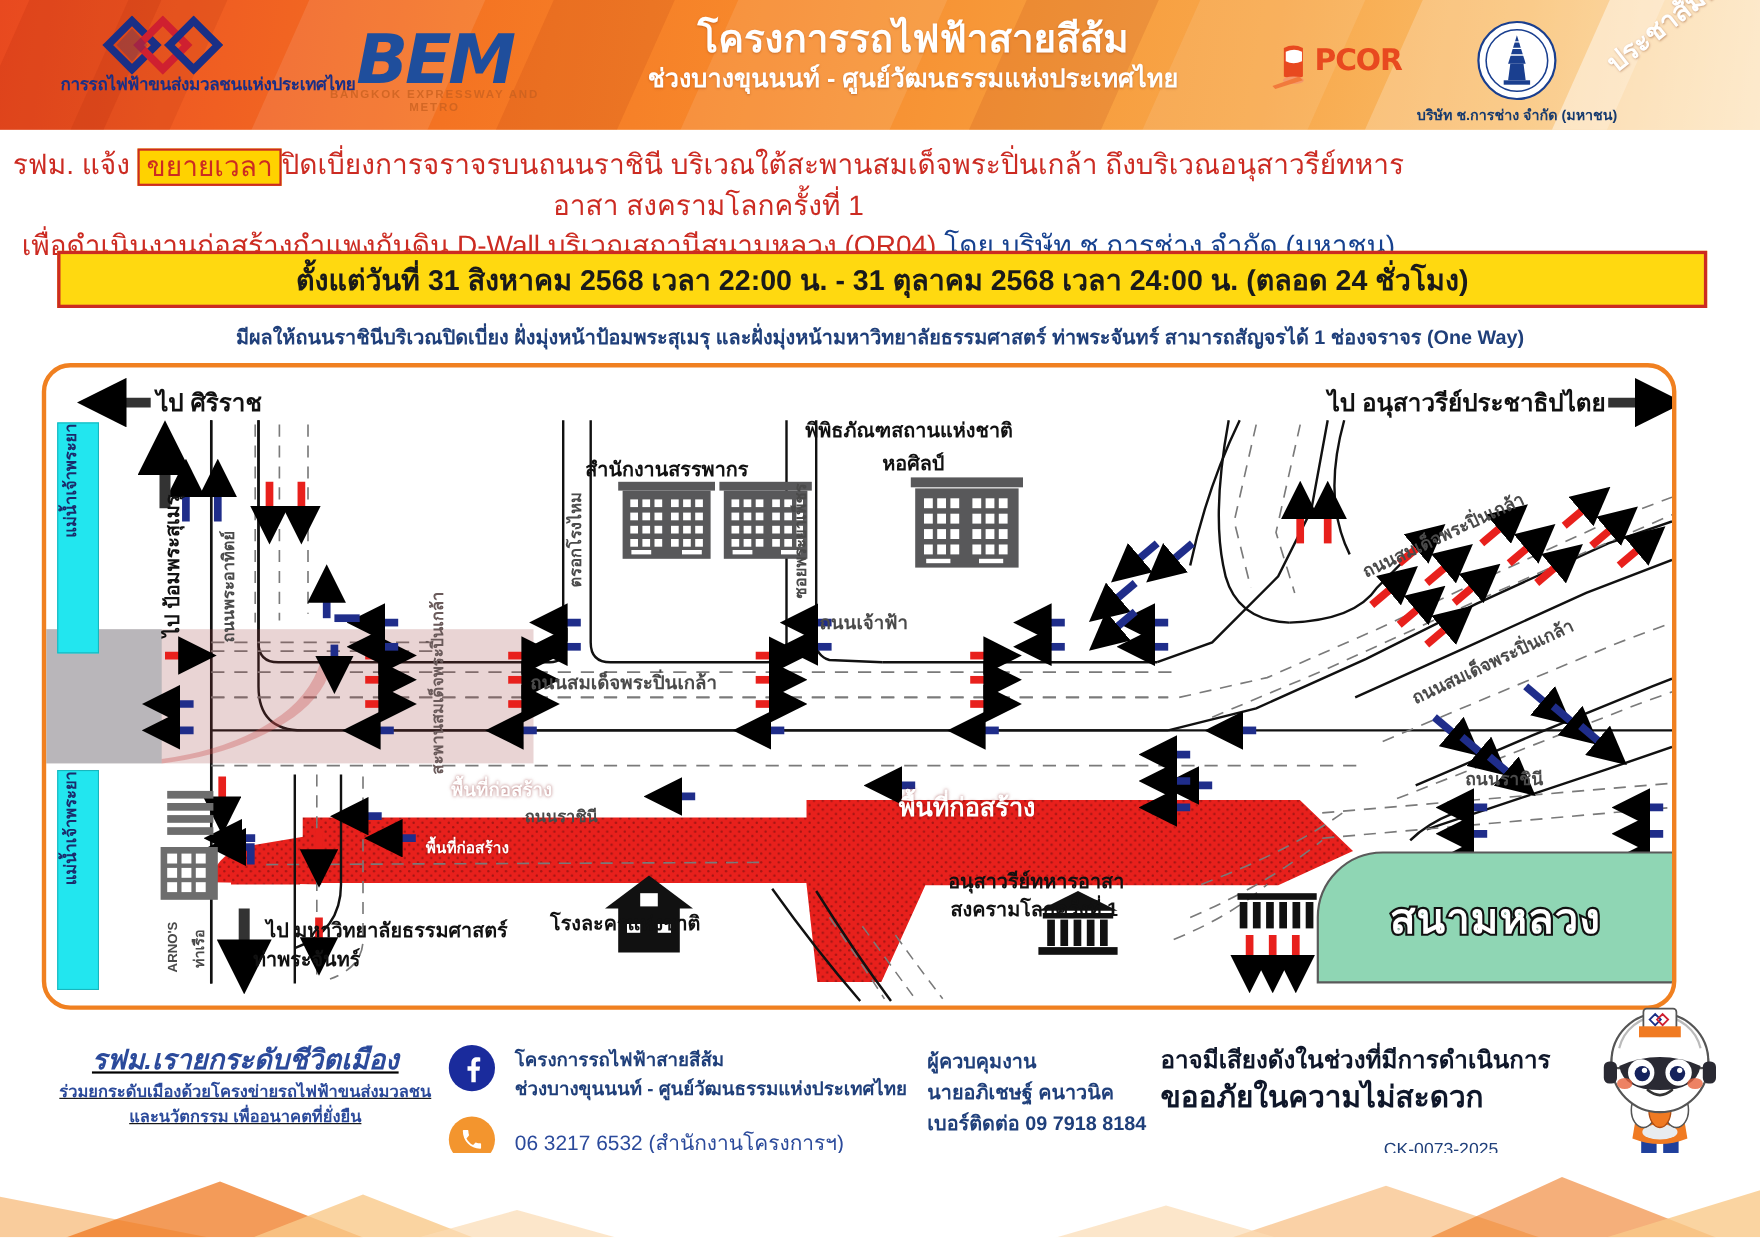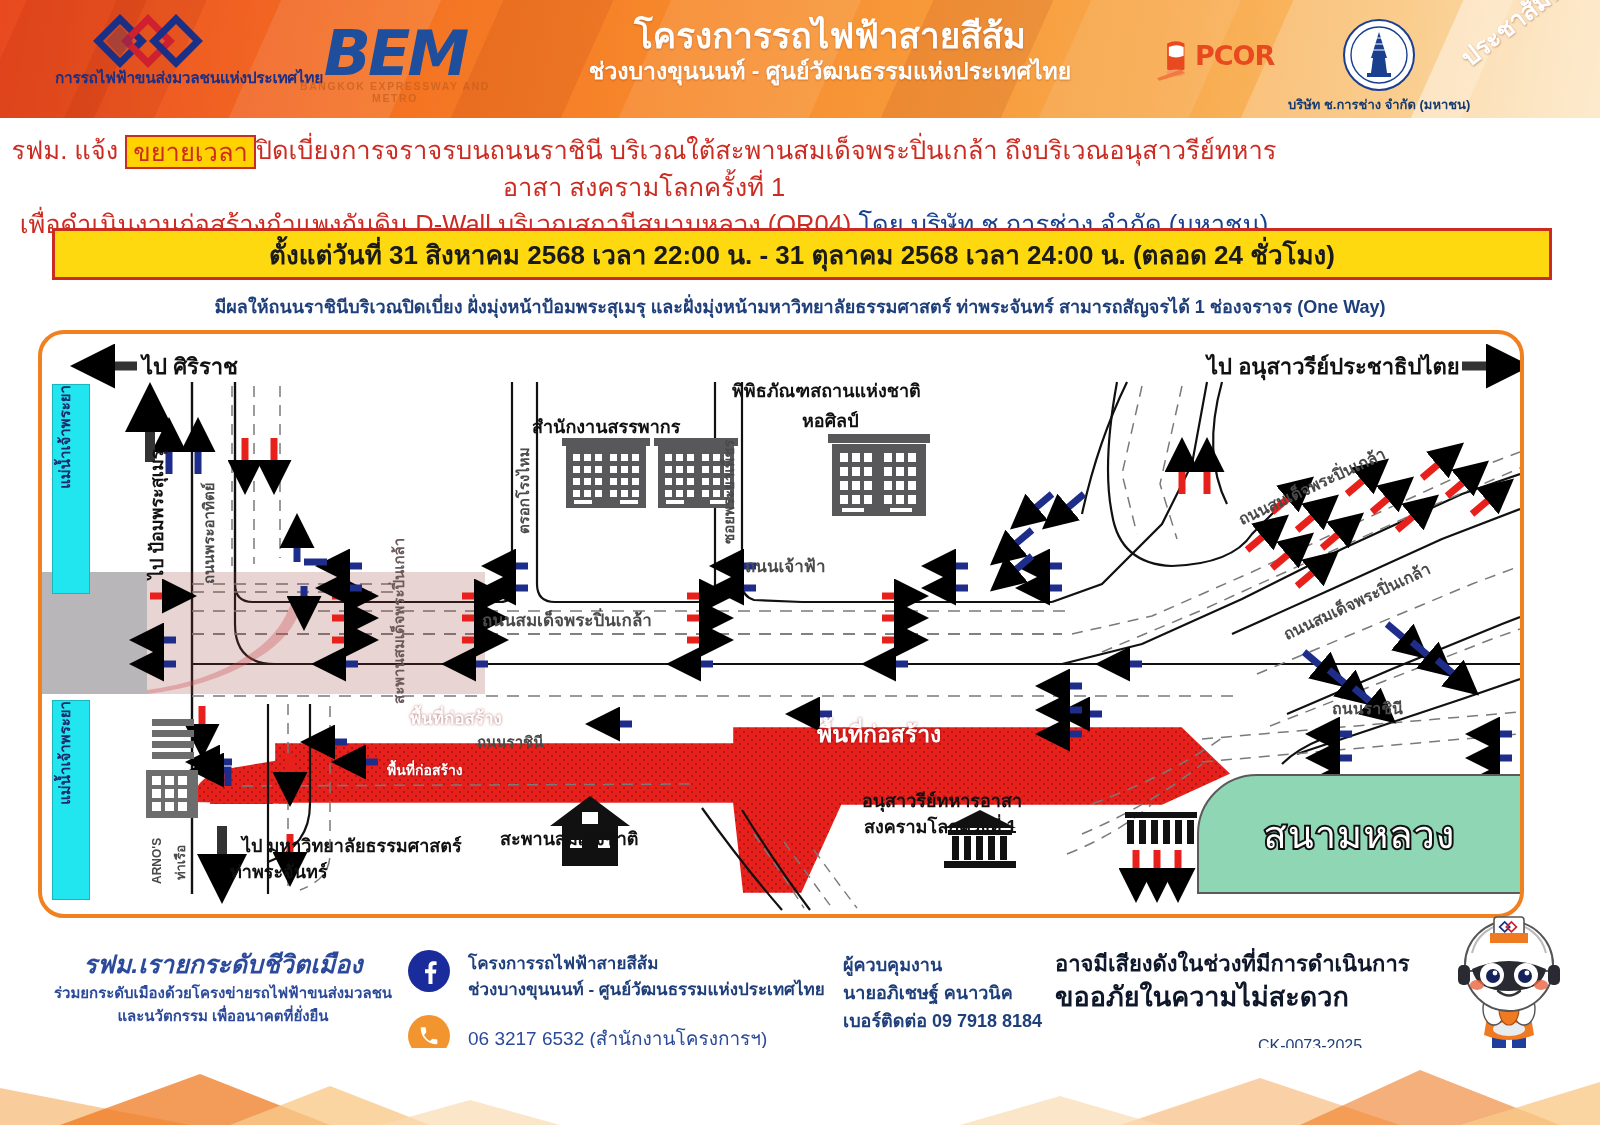--- a/index.html
+++ b/index.html
@@ -155,29 +155,29 @@
 
   .sanamluang {
     position: absolute; left: 1195px; top: 775px;
     width: 330px; height: 125px;
     background: #8fd6b4; border: 2px solid #5a5a5a;
     border-top-left-radius: 60px;
     display:flex; align-items:center; justify-content:center;
     z-index: 5;
   }
   .sanamluang span {
-    font-size: 38px; font-weight: normal; color: #ffffff;
+    font-size: 38px; font-weight: bold; color: #ffffff;
     -webkit-text-stroke: 4px #111; paint-order: stroke fill;
     letter-spacing: 1px;
   }
 
   
   .footer { position: absolute; left:0; top: 925px; width: 1600px; height: 200px; }
 
-  .slogan { position:absolute; left: 48px; top: 22px; width: 350px; text-align:center; }
+  .slogan { position:absolute; left: 48px; top: 22px; width: 350px; text-align:center;text-decoration:underline; }
   .slogan .s1 { font-size: 25px; font-weight: bold; font-style: italic; color:#2b4a9b; line-height:34px; }
   .slogan .s2 { font-size: 15px; font-weight: bold; color:#2b4a9b; line-height: 23px; }
 
   .fb-icon, .ph-icon {
     position:absolute; width: 42px; height: 42px; border-radius: 50%;
     display:flex; align-items:center; justify-content:center;
   }
   .fb-icon { left: 408px; top: 25px; background:#1a2b9c; }
   .ph-icon { left: 408px; top: 90px; background:#f3952e; }
 
@@ -698,21 +698,21 @@
 
     <div class="maplabel lbl-road" style="left:1190px; top:140px; transform:rotate(-25deg); color:#4a4a4a; font-size:16px;">ถนนสมเด็จพระปิ่นเกล้า</div>
     <div class="maplabel lbl-road" style="left:1235px; top:255px; transform:rotate(-25deg); color:#4a4a4a; font-size:16px;">ถนนสมเด็จพระปิ่นเกล้า</div>
     <div class="maplabel lbl-road" style="left:1290px; top:362px; color:#4a4a4a; font-size:16px;">ถนนราชินี</div>
     <div class="maplabel lbl-road" style="left:435px; top:396px; color:#4a4a4a; font-size:15px;">ถนนราชินี</div>
 
     <div class="maplabel lbl-white" style="left:775px; top:382px;">พื้นที่ก่อสร้าง</div>
     <div class="maplabel lbl-white-sm" style="left:368px; top:370px; font-size:17px;">พื้นที่ก่อสร้าง</div>
     <div class="maplabel lbl-white-sm" style="left:345px; top:425px;">พื้นที่ก่อสร้าง</div>
 
-    <div class="maplabel lbl-mid" style="left:458px; top:490px;">สะพานสมเด่งชาติ</div>
+    <div class="maplabel lbl-mid" style="left:458px; top:490px;">โรงละครแห่งชาติ</div>
     <div class="maplabel lbl-mid" style="left:820px; top:452px;">อนุสาวรีย์ทหารอาสา</div>
     <div class="maplabel lbl-mid" style="left:822px; top:478px;">สงครามโลกครั้งที่ 1</div>
 
     <div class="maplabel lbl-road vert180" style="left:128px; top:490px; height:56px; font-size:13px;">ท่าเรือ</div>
     <div class="maplabel lbl-road vert180" style="left:108px; top:488px; height:62px; font-size:12px;">ARNO'S</div>
   </div>
 
   <div class="footer">
 
     <div class="slogan">

